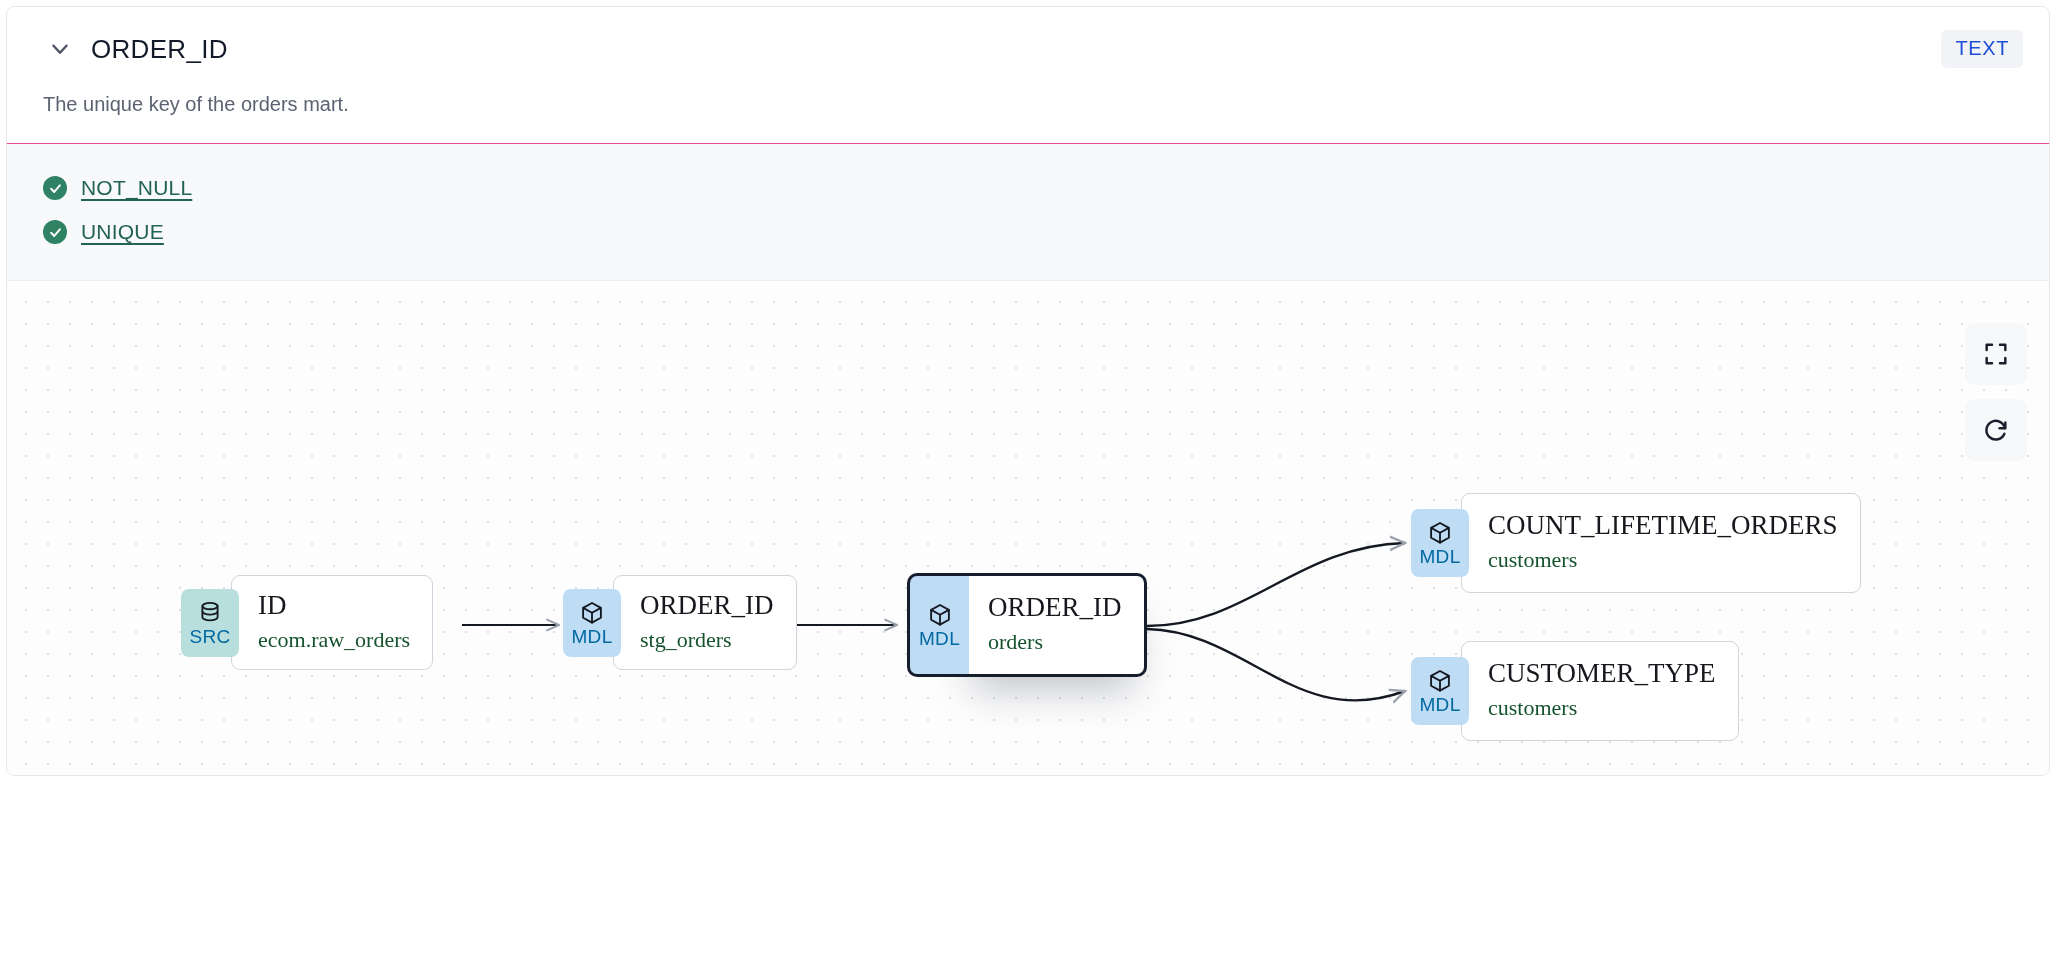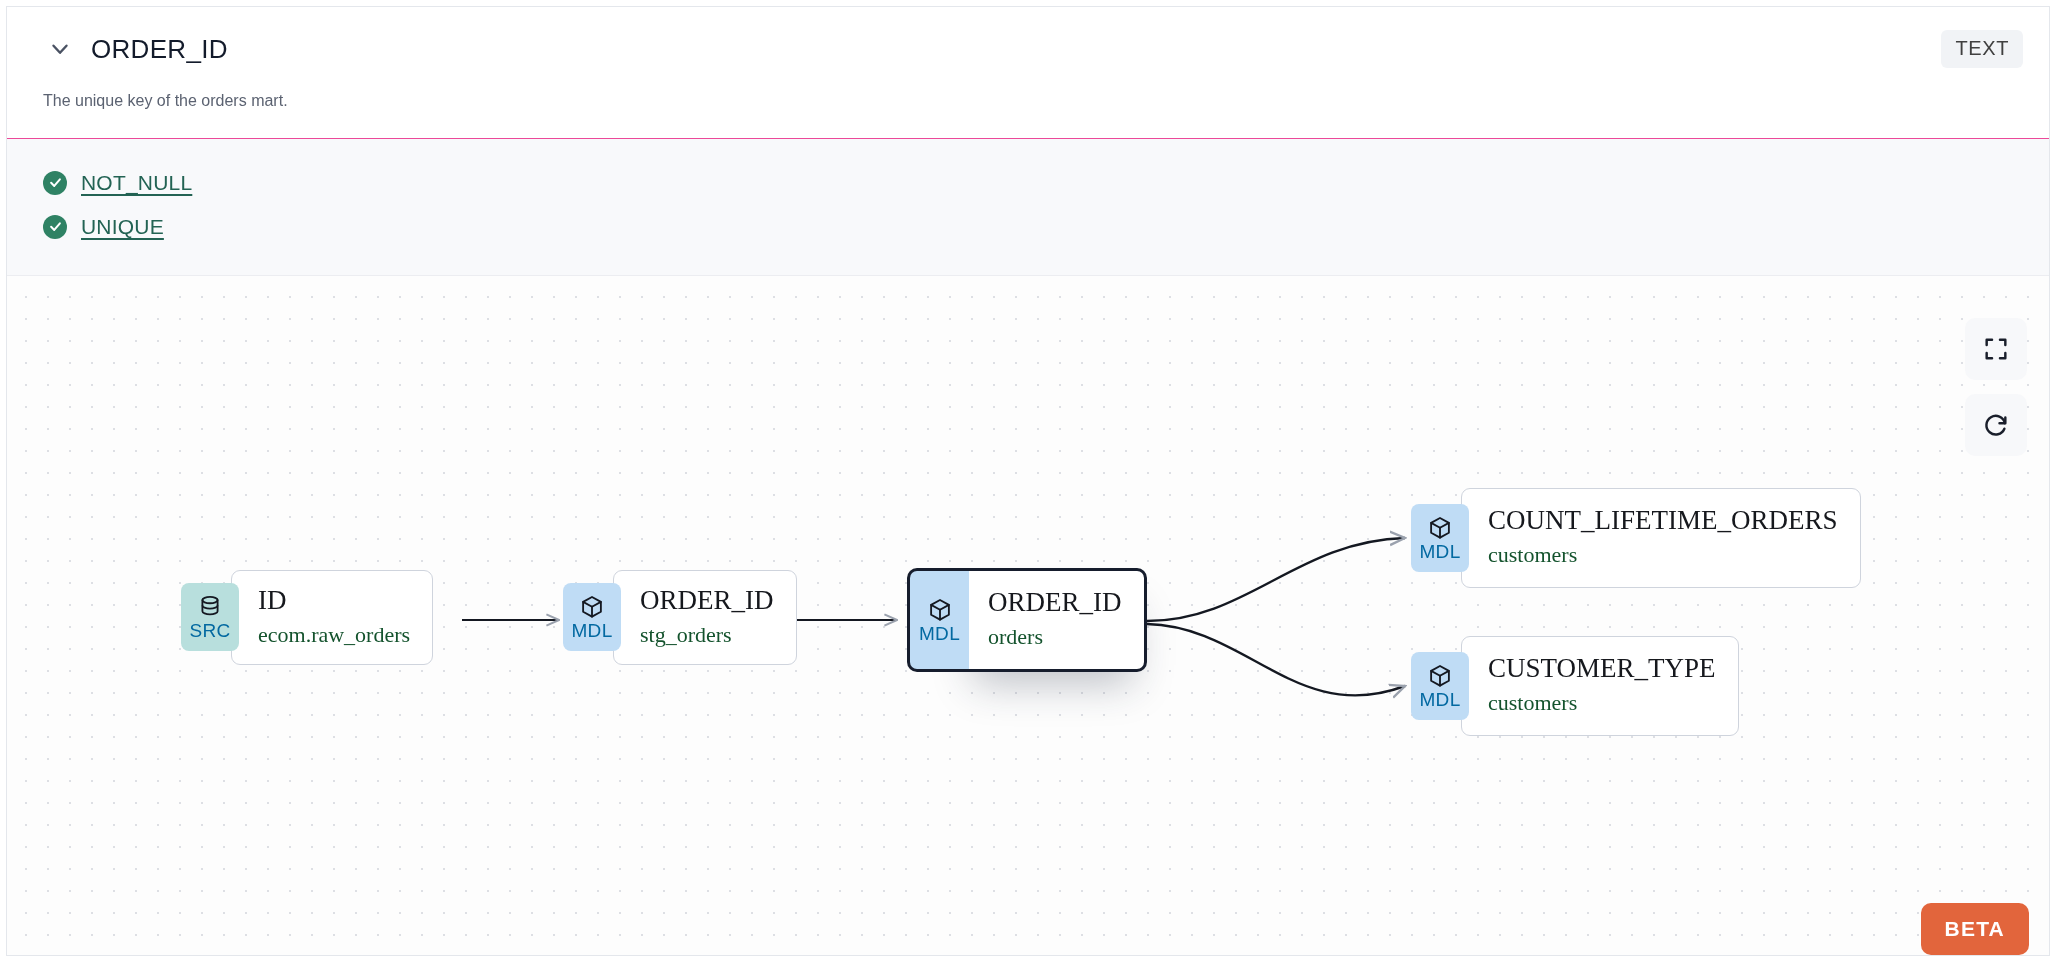--- a/index.html
+++ b/index.html
@@ -12,24 +12,24 @@
     width: 2058px;
     height: 964px;
     overflow: hidden;
     background: #ffffff;
   }
 
   
   .card {
     position: absolute;
     left: 6px; top: 6px;
-    width: 2044px; height: 950px;
+    width: 2044px; height: 770px;
     box-sizing: border-box;
     border: 1px solid #e4e7ec;
-    border-radius: 0;
+    border-radius: 8px;
     background: #ffffff;
     overflow: hidden;
   }
 
   
   .card-header {
     position: relative;
     height: 84px;
     box-sizing: border-box;
     padding: 0 26px 0 36px;
@@ -47,32 +47,32 @@
     margin-left: 14px;
     font-size: 26px;
     font-weight: 400;
     color: #131b2b;
     letter-spacing: 0.3px;
     white-space: nowrap;
   }
   .header-spacer { flex: 1 1 auto; }
   .type-badge {
     background: #f1f3f6;
-    color: #404040;
+    color: #1d4ed8;
     font-size: 20px;
     letter-spacing: 0.6px;
     padding: 7px 14px 8px;
     border-radius: 6px;
     white-space: nowrap;
   }
 
   
   .description {
     padding: 0 36px 26px 36px;
-    font-size: 16px;
+    font-size: 20px;
     color: #5b6271;
     line-height: 1.3;
   }
 
   
   .tests {
     background: #f8f9fb;
     border-top: 1px solid #ec4899;
     border-bottom: 1px solid #ecedf1;
     padding: 22px 36px 26px 36px;

